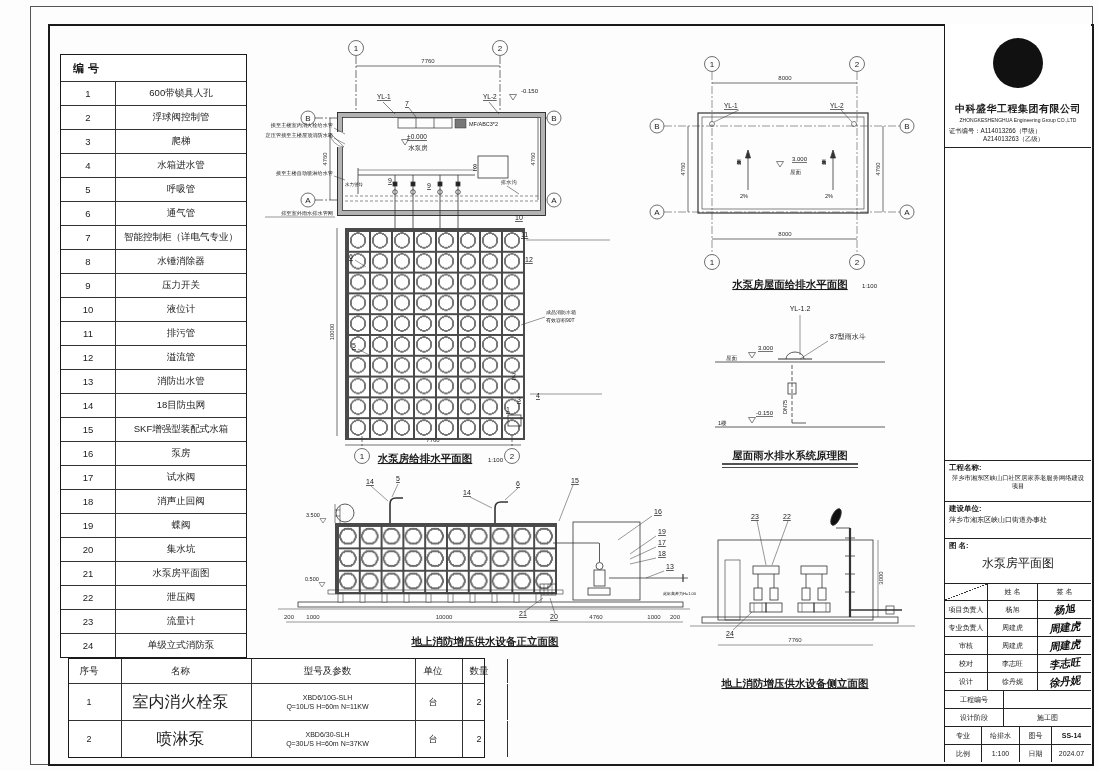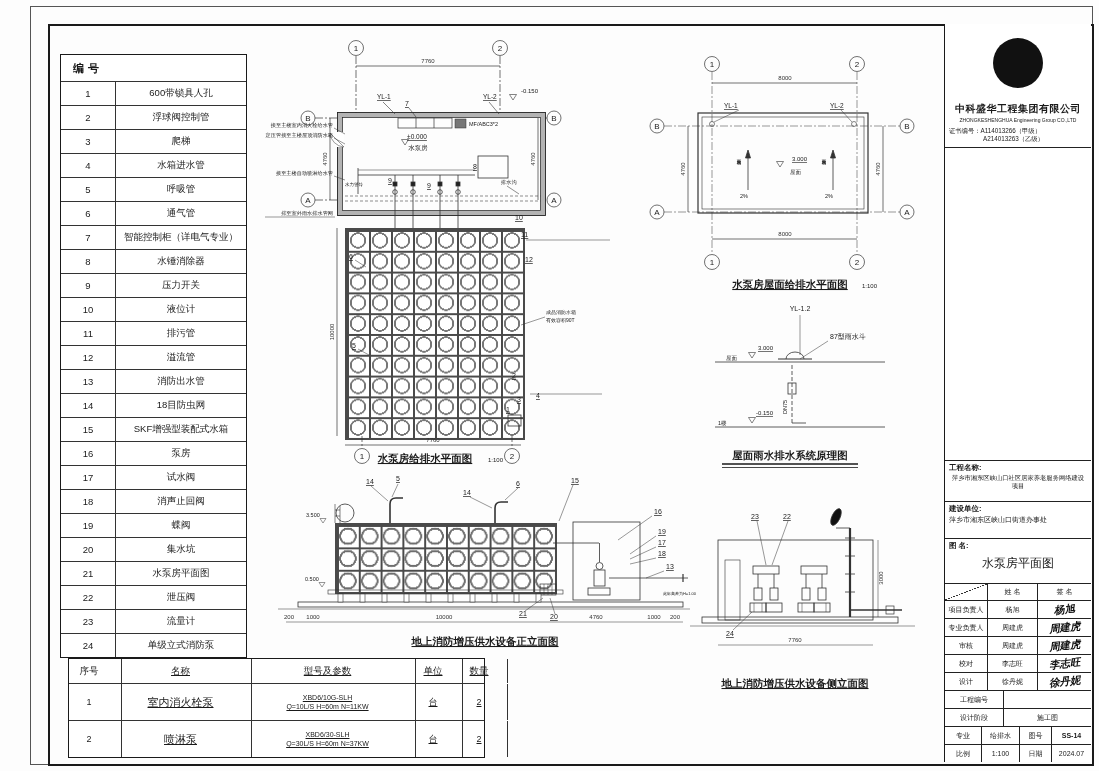--- a/index.html
+++ b/index.html
@@ -15,22 +15,22 @@
   .lg-row{display:grid;grid-template-columns:54px 1fr;height:23px;border-top:1px solid #333;font-size:9.5px;}
   .lg-row .cell{display:flex;align-items:center;justify-content:center;overflow:hidden;white-space:nowrap;}
   .lg-head .cell+.cell,.lg-row .cell+.cell{border-left:1px solid #333;}
 
   
   .spec{position:absolute;left:68px;top:658px;width:415px;border:1.5px solid #1a1a1a;background:#fff;font-size:9px;}
   .sp-head,.sp-row{display:grid;grid-template-columns:40px 118px 152px 35px 33px 1fr;gap:12px;}
   .sp-head{height:24px;font-size:9.5px;}
   .sp-row{height:36px;border-top:1px solid #333;}
   .sp-head>div,.sp-row>div{display:flex;align-items:center;justify-content:center;flex-direction:column;overflow:hidden;}
-  .sp-head>div+div,.sp-row>div+div{border-left:1px solid #333;text-decoration:underline;}
-  .sp-row .nm{font-size:11px;}
+  .sp-head>div+div,.sp-row>div+div{border-left:1px solid #333;}
+  .sp-row .nm{font-size:16px;}
   .sp-row .mdl div{font-size:7px;line-height:9px;text-align:center;}
 
   
   .tank-grid{position:absolute;background-color:#fff;}
   .tg-plan{left:345px;top:228px;width:176px;height:208px;border:2.5px solid #4a4a4a;
     background-image:
       radial-gradient(circle at 50% 50%, rgba(0,0,0,0) 6.2px, #777 6.4px, #777 8px, rgba(0,0,0,0) 8.2px),
       linear-gradient(#4a4a4a 2px, rgba(0,0,0,0) 2px),
       linear-gradient(90deg,#4a4a4a 2px, rgba(0,0,0,0) 2px);
     background-size:22px 20.8px;}

